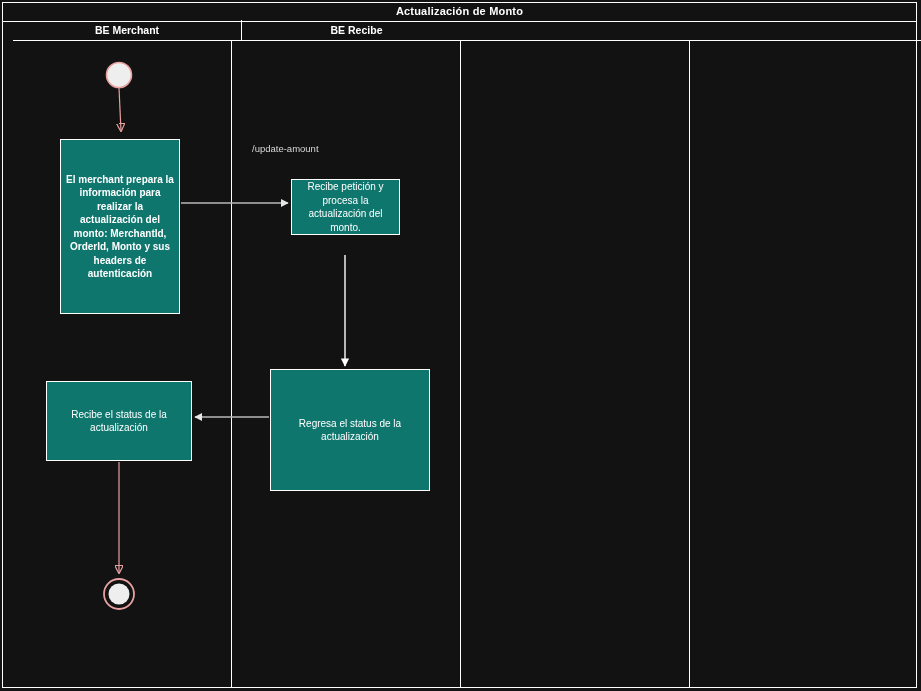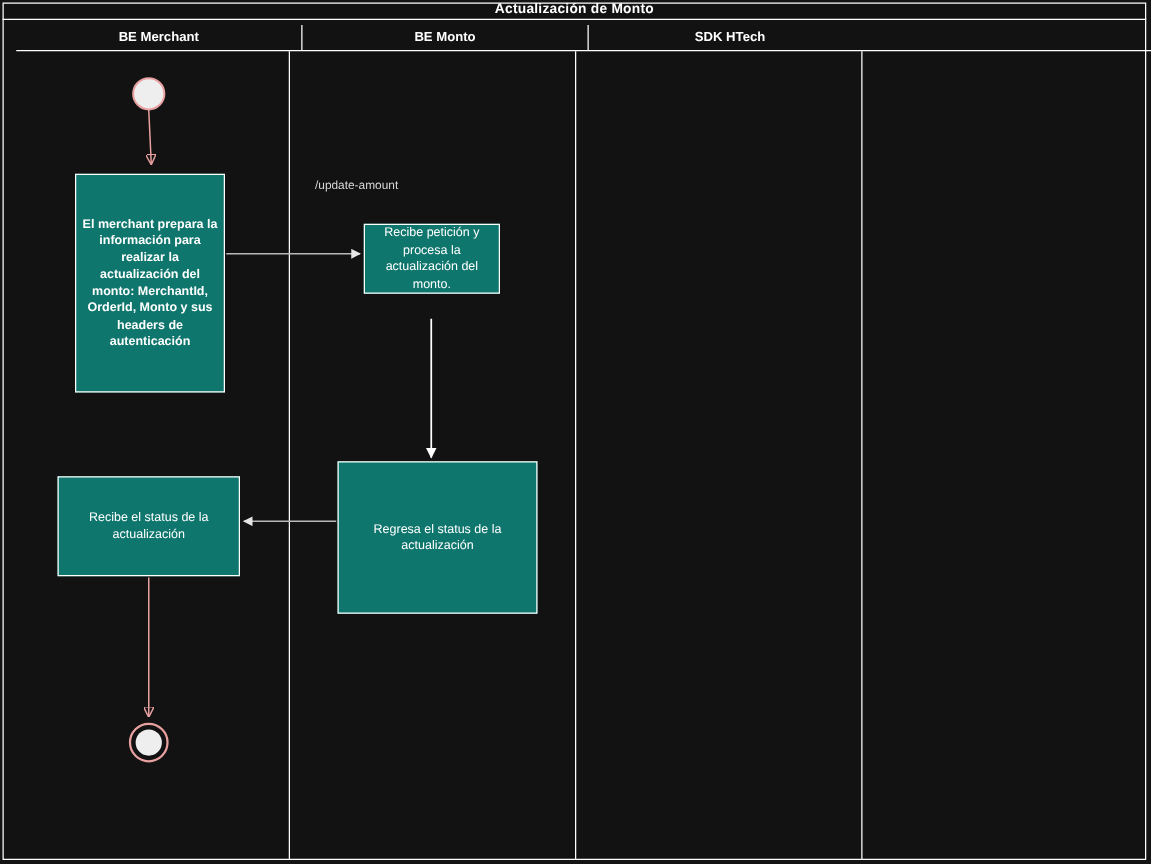--- a/index.html
+++ b/index.html
@@ -34,25 +34,25 @@
     box-sizing: border-box;
     background: #121212;
   }
 
   
   .title-band {
     position: absolute;
     left: 2px;
     top: 2px;
     width: 915px;
-    height: 14px;
+    height: 20px;
     box-sizing: border-box;
     border-bottom: 1px solid #ffffff;
     display: flex;
-    align-items: flex-start;
+    align-items: center;
     justify-content: center;
   }
   .title-text {
     font-size: 11px;
     font-weight: bold;
     color: #ffffff;
     letter-spacing: 0.2px;
     line-height: 1;
   }
 
@@ -142,24 +142,21 @@
 
   <div class="title-band">
     <span class="title-text">Actualización de Monto</span>
   </div>
 
   <div class="lane-header-row">
     <div class="lane-header" style="width:229px;">
       <span class="lane-header-label">BE Merchant</span>
     </div>
     <div class="lane-header" style="width:229px;">
-      <span class="lane-header-label">BE Monto</span>
-    </div>
-    <div class="lane-header" style="width:226px;">
-      <span class="lane-header-label">SDK HTech</span>
+      <span class="lane-header-label">BE Recibe</span>
     </div>
   </div>
 
   <div class="lane-divider" style="left:231px;"></div>
   <div class="lane-divider" style="left:460px;"></div>
   <div class="lane-divider" style="left:689px;"></div>
 
   <div class="edge-label" style="left:252px; top:144px;text-align:center;">/update-amount</div>
 
   <div class="node-box bold" style="left:60px; top:139px; width:120px; height:175px;">

